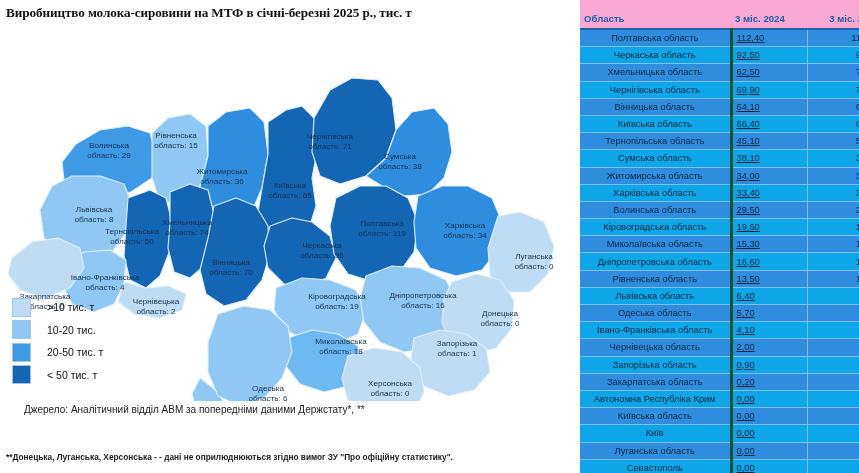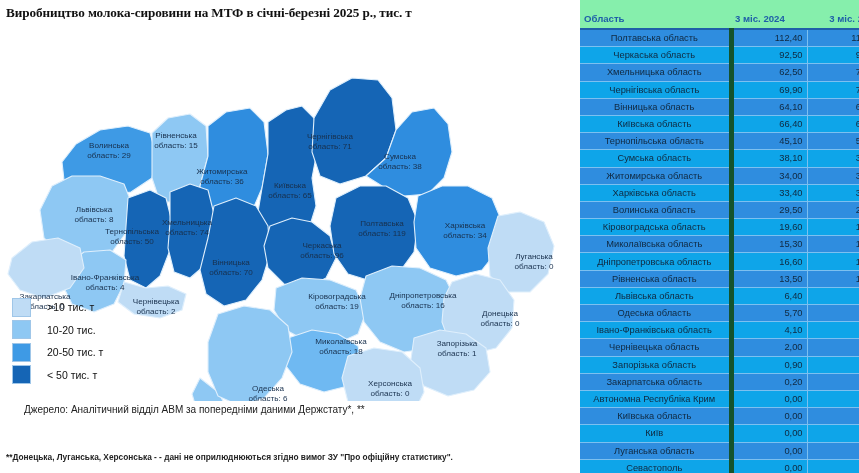--- a/index.html
+++ b/index.html
@@ -45,32 +45,32 @@
   .src{position:absolute;left:24px;top:404px;font-size:10px;color:#222;white-space:nowrap;}
   .fn1{position:absolute;left:6px;top:424px;width:572px;font-size:8.3px;color:#222;line-height:11.5px;}
   .fn2{position:absolute;left:6px;top:452px;width:572px;font-size:8.3px;color:#222;white-space:nowrap;font-weight:bold;}
 
   
   .right{position:absolute;left:580px;top:0;width:279px;height:473px;}
   table.tbl{border-collapse:collapse;width:279px;table-layout:fixed;}
   table.tbl th{
     font-size:9.6px;font-weight:bold;color:#1f5fa8;
     padding:0 4px 4px 4px;height:24px;vertical-align:bottom;
-    background:#86efac;
+    background:#f9a8d4;
   }
   th.c-name{text-align:left;width:143px;padding-left:6px;}
   th.c-v1{text-align:left;width:68px;padding-right:8px;}
   th.c-v2{text-align:right;width:68px;padding-right:8px;}
   table.tbl td{
     font-size:9.3px;color:#10283f;height:16.2px;
     padding:0 4px;vertical-align:middle;
     border-bottom:1px solid #7cc0f0;
   }
   td.c-name{text-align:center;padding-left:6px;}
-  td.c-v1{text-align:right;padding-right:8px;border-left:5px solid #14532d;}
+  td.c-v1{text-align:left;padding-right:8px;border-left:3px solid #14532d;text-decoration:underline;}
   td.c-v2{text-align:right;padding-right:8px;border-left:1px solid #7cc0f0;}
   tr.band-a td{background:#2f8ddf;}
   tr.band-b td{background:#0ea5e9;}
 </style>
 </head>
 <body>
 
 <div class="page">
 
   <div class="left">

